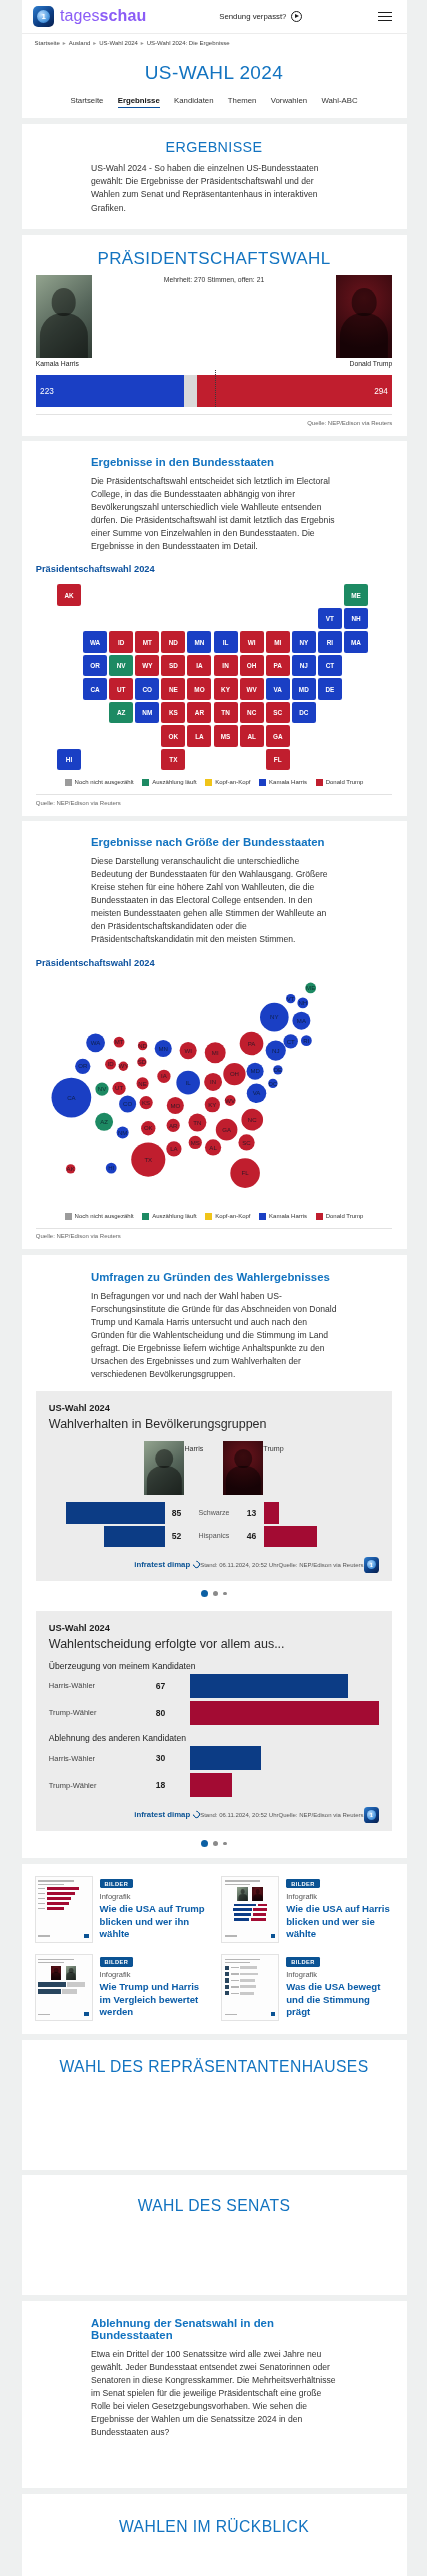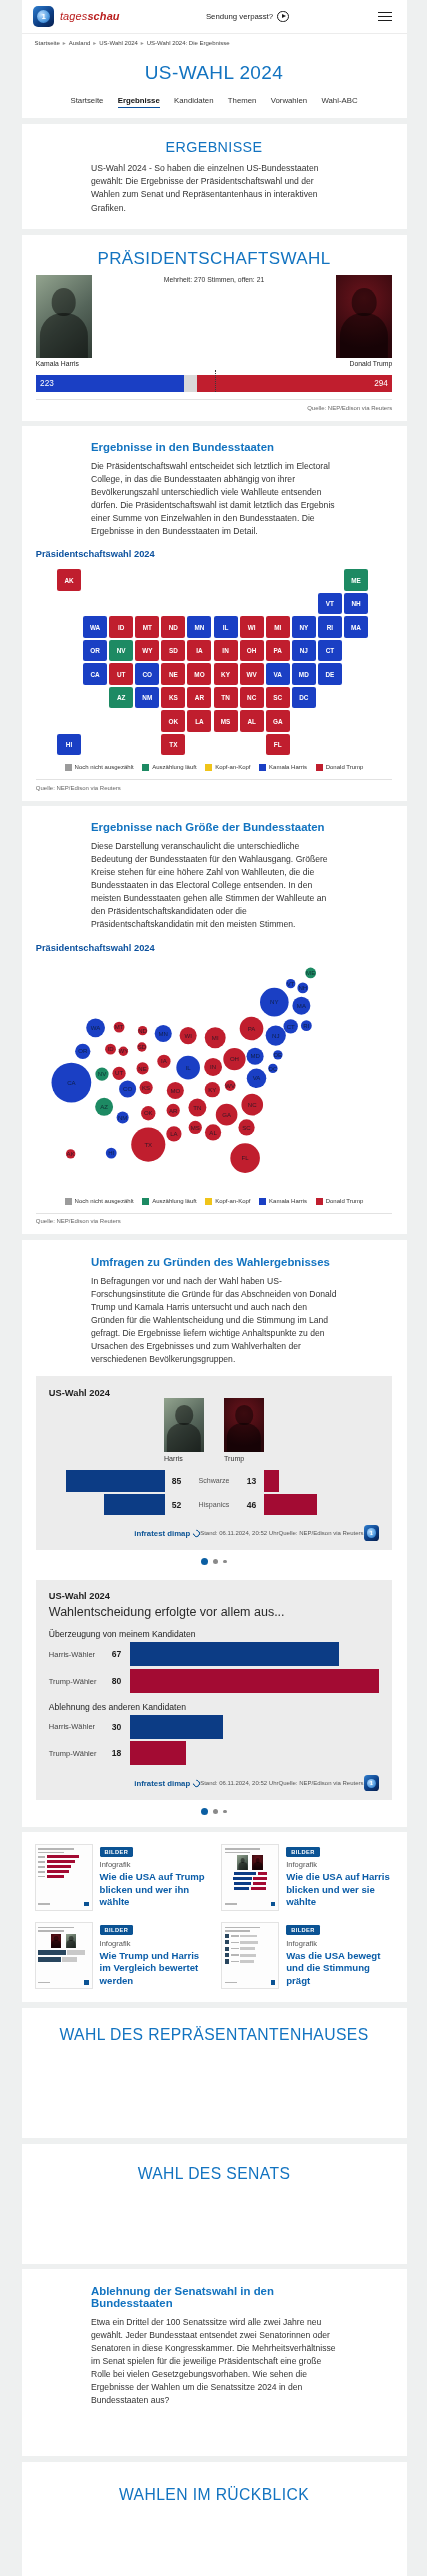--- a/index.html
+++ b/index.html
@@ -5,21 +5,21 @@
   * { box-sizing: border-box; margin: 0; padding: 0; }
   html,body { width: 428px; background: #eef0f0; font-family: "Liberation Sans", sans-serif; color: #333; }
   .page { width: 385px; margin: 0 auto; }
   .card { background: #fff; margin-bottom: 5.7px; }
 
   
   .topbar { display:flex; align-items:center; justify-content:space-between; height:33px; padding:0 11.4px; }
   .brand { display:flex; align-items:center; gap:5.7px; cursor:pointer; }
   .ts-tile { width:21.4px; height:21.4px; border-radius:5px; background:linear-gradient(140deg,#2f7fd0 0%,#0d3f86 55%,#071f4e 100%); display:flex; align-items:center; justify-content:center; }
   .ts-globe { width:13px; height:13px; border-radius:50%; background:radial-gradient(circle at 35% 35%,#bfe0ff,#4f9ae0 60%,#1c5fae); display:flex; align-items:center; justify-content:center; color:#fff; font-size:7.8px; font-weight:bold; }
-  .wordmark { font-size:11px; color:#b91c1c; letter-spacing:0.1px;font-style:italic; }
+  .wordmark { font-size:16px; color:#8b5cf6; letter-spacing:0.1px; }
   .wordmark b { font-weight:bold; }
   .sendung { display:flex; align-items:center; gap:4.3px; font-size:7.8px; color:#1d1d1d; cursor:pointer; }
   .play { width:11.4px; height:11.4px; border:1.1px solid #1d1d1d; border-radius:50%; position:relative; }
   .play::after { content:''; position:absolute; left:3.6px; top:2.5px; border-left:4.3px solid #1d1d1d; border-top:2.5px solid transparent; border-bottom:2.5px solid transparent; }
   .burger { display:flex; flex-direction:column; gap:2.9px; cursor:pointer; padding:2.9px; }
   .burger span { display:block; width:14.3px; height:1.4px; background:#1d1d1d; }
 
   .breadcrumb { font-size:6px; color:#555; padding:5px 13px; border-top:0.7px solid #ececec; }
   .breadcrumb a { color:#444; text-decoration:none; }
   .bc-sep { color:#999; margin:0 2.9px; }
@@ -42,41 +42,41 @@
   
   .pres-top { display:flex; justify-content:space-between; align-items:flex-start; padding:5.7px 14.3px 0; }
   .majority { font-size:6.8px; color:#333; margin-top:1.4px; }
   .photo { width:56px; height:83px; position:relative; overflow:hidden; flex-shrink:0; }
   .photo.harris { background:linear-gradient(140deg,#93a48f 0%,#55655a 55%,#313c35 100%); }
   .photo.trump  { background:radial-gradient(circle at 50% 28%,#6b141c,#2b070c 75%); }
   .photo::before { content:''; position:absolute; top:16%; left:50%; transform:translateX(-50%); width:44%; height:34%; border-radius:50% 50% 46% 46%; background:rgba(0,0,0,0.45); }
   .photo::after { content:''; position:absolute; top:46%; left:50%; transform:translateX(-50%); width:86%; height:60%; border-radius:46% 46% 0 0; background:rgba(0,0,0,0.45); }
   .pres-names { display:flex; justify-content:space-between; padding:2.1px 14.3px 2.9px; font-size:6.8px; color:#1d1d1d; }
   .ev-wrap { position:relative; margin:5.7px 14.3px 0; }
-  .ev-bar { display:flex; height:17px; }
+  .ev-bar { display:flex; height:32px; }
   .ev-seg { display:flex; align-items:center; color:#fff; font-size:8.2px; overflow:hidden; }
   .ev-seg.lab-left { padding-left:4.3px; } .ev-seg.lab-right { justify-content:flex-end; padding-right:4.3px; }
   .ev-marker { position:absolute; top:-5px; bottom:0; width:0; border-left:1.4px dotted #3a3a3a; }
 
   
   .tilemap { display:grid; grid-template-columns:repeat(12,24px); grid-auto-rows:21.4px; gap:2.1px; width:314px; margin:10px auto 4.3px; }
   .tile-state { border-radius:2.1px; color:#fff; font-size:6.4px; font-weight:bold; display:flex; align-items:center; justify-content:center; cursor:pointer; }
 
   .legend-slot { display:flex; justify-content:center; gap:8.6px; font-size:6px; color:#333; padding:4.3px 7.1px 1.4px; }
   .legend-item { display:flex; align-items:center; gap:2.9px; }
   .legend-sw { width:7.1px; height:7.1px; display:inline-block; }
 
   .bubble-wrap { display:flex; justify-content:center; padding:5.7px 0 0; }
 
   
   .gchart { background:#ececec; margin:10px 14.3px 0; padding:11.4px 13px 8.6px; }
   .kicker { font-size:9.3px; font-weight:bold; color:#1d1d1d; }
   .gtitle { font-size:12.5px; color:#2b2b2b; margin:4.3px 0 10px; font-weight:400; }
   .demo-head { display:flex; justify-content:center; gap:20px; margin-bottom:7.1px; }
-  .demo-col { display:flex; flex-direction:column; }
+  .demo-col { display:flex; flex-direction:row; }
   .mini-photo { width:40px; height:54px; }
   .mini-photo.photo::before { top:14%; height:36%; }
   .demo-col-label { font-size:7.1px; color:#333; margin-top:3.6px; }
   .demo-row { display:flex; align-items:center; margin:2.1px 0; }
   .demo-track { flex:1; display:flex; }
   .demo-track.left { justify-content:flex-end; }
   .demo-bar { height:21.4px; }
   .demo-val { width:24px; text-align:center; font-weight:bold; font-size:8.6px; color:#1d1d1d; }
   .demo-cat { width:51px; text-align:center; font-size:7.1px; color:#555; }
   .gfoot { display:flex; align-items:center; justify-content:flex-end; margin-top:10px; font-size:6px; color:#555; }
@@ -84,21 +84,21 @@
   .arc { width:7.1px; height:7.1px; border:1.4px solid #0b5394; border-left-color:transparent; border-radius:50%; transform:rotate(40deg); display:inline-block; }
   .ts-mini { width:15.7px; height:15.7px; border-radius:3.6px; background:linear-gradient(140deg,#2f7fd0 0%,#0d3f86 55%,#071f4e 100%); display:flex; align-items:center; justify-content:center; }
   .ts-mini i { width:9.3px; height:9.3px; border-radius:50%; background:radial-gradient(circle at 35% 35%,#bfe0ff,#4f9ae0 60%,#1c5fae); font-style:normal; color:#fff; font-size:5.7px; font-weight:bold; display:flex; align-items:center; justify-content:center; }
   .dots-slot { display:flex; align-items:center; justify-content:center; gap:5px; padding:8.6px 0 4.3px; }
   .dot { border-radius:50%; cursor:pointer; background:#8a8a8a; }
   .dot.active { background:#0b5fa3; }
 
   .group-label { font-size:8.6px; color:#222; margin:8.6px 0 2.9px; }
   .mrow { display:flex; align-items:center; margin:2.9px 0; }
   .mlabel { width:63px; font-size:7.5px; color:#444; }
-  .mval { width:18px; font-size:8.6px; font-weight:bold; color:#1d1d1d; }
+  .mval { width:34px; font-size:8.6px; font-weight:bold; color:#1d1d1d;margin-left:44px; }
   .mtrack { flex:1; }
   .mbar { height:24px; }
 
   
   .teaser-grid { display:grid; grid-template-columns:1fr 1fr; gap:11.4px 14.3px; padding:11.4px 13px 13px; }
   .teaser { display:flex; gap:7.1px; cursor:pointer; }
   .thumb { width:58px; height:67px; background:#fdfdfd; border:0.7px solid #e3e3e3; padding:3.6px 2.9px; flex-shrink:0; display:flex; flex-direction:column; gap:2.1px; }
   .th-line { background:#b5b5b5; height:1.4px; }
   .th-row { display:flex; align-items:center; gap:1.4px; }
   .th-bar { height:2.9px; }
@@ -392,20 +392,21 @@
     <div class="thin-divider"></div>
     <div class="source">Quelle: NEP/Edison via Reuters</div>
   </div>
 
   <div class="card" style="padding-top:15.7px;">
     <div class="sub-h">Umfragen zu Gründen des Wahlergebnisses</div>
     <p class="prose">In Befragungen vor und nach der Wahl haben US-Forschungsinstitute die Gründe für das Abschneiden von Donald Trump und Kamala Harris untersucht und auch nach den Gründen für die Wahlentscheidung und die Stimmung im Land gefragt. Die Ergebnisse liefern wichtige Anhaltspunkte zu den Ursachen des Ergebnisses und zum Wahlverhalten der verschiedenen Bevölkerungsgruppen.</p>
 
     <div class="gchart">
       <div class="kicker">US-Wahl 2024</div>
+      <div class="gtitle">Wahlverhalten in Bevölkerungsgruppen</div>
       <div class="demo-head">
         <div class="demo-col">
           <div class="photo harris mini-photo"></div>
           <div class="demo-col-label">Harris</div>
         </div>
         <div class="demo-col">
           <div class="photo trump mini-photo"></div>
           <div class="demo-col-label">Trump</div>
         </div>
       </div>

